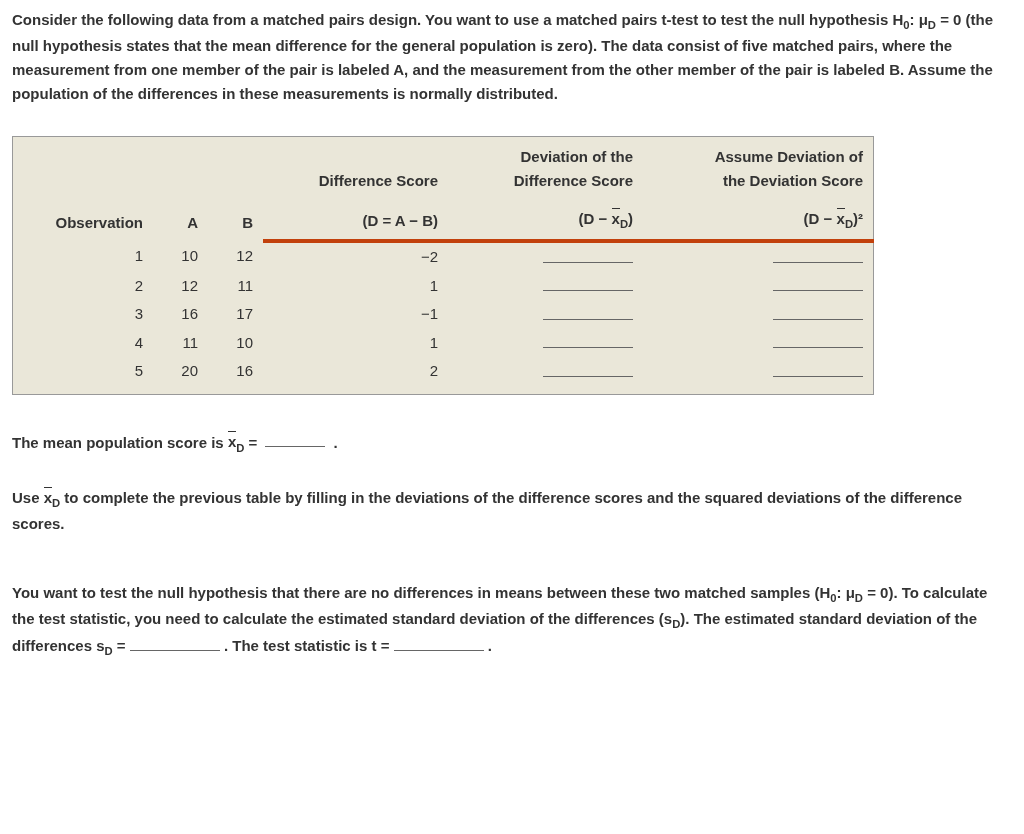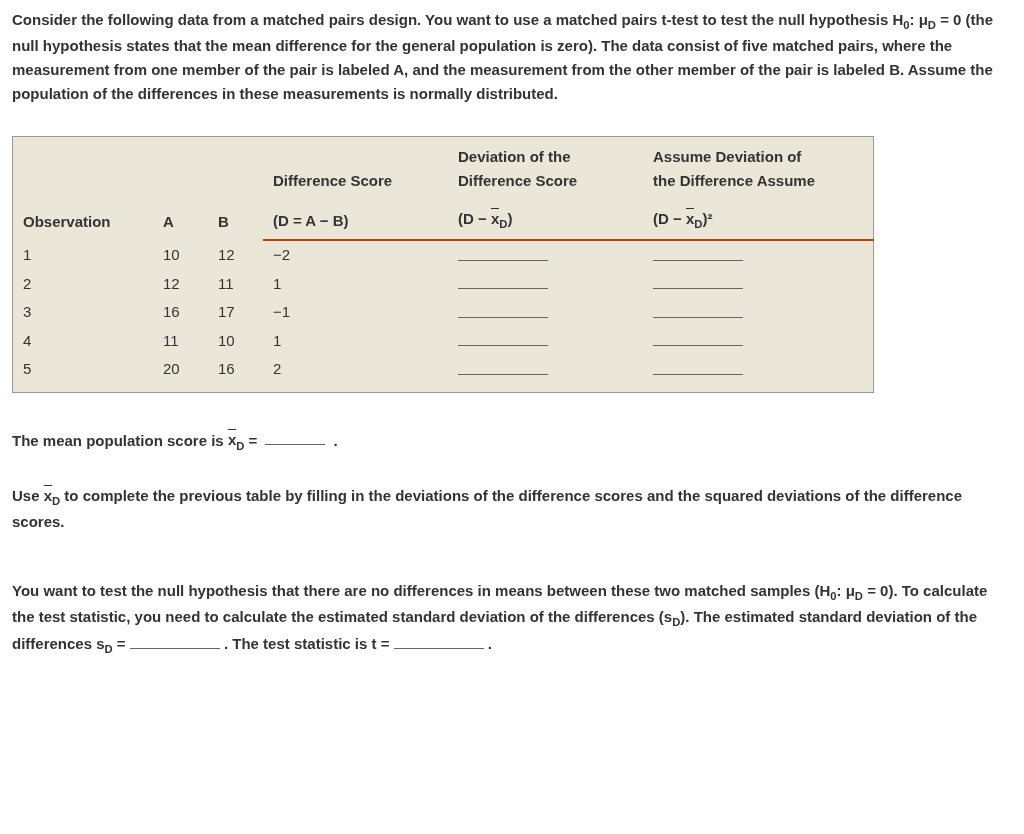--- a/index.html
+++ b/index.html
@@ -34,32 +34,32 @@
   }
   table {
     border-collapse: collapse;
     background: #eae7d9;
     border: 1px solid #999;
     margin-top: 20px;
     margin-bottom: 35px;
   }
   th, td {
     padding: 2px 10px;
-    text-align: left;
+    text-align: right;
     font-size: 15px;
     margin-top: 8px;
   }
   thead th {
     font-weight: bold;
     vertical-align: bottom;
     padding-top: 8px;
     padding-bottom: 6px;
   }
   thead tr:last-child th {
-    border-bottom: 2px solid #c2410c;
+    border-bottom: 4px solid #c2410c;
   }
   tbody tr:last-child td {
     padding-bottom: 10px;
   }
   .blank {
     display: inline-block;
     border-bottom: 1px solid #666;
     width: 90px;
     height: 1.1em;
     vertical-align: baseline;
@@ -86,21 +86,21 @@
 </div>
 
 <table>
   <thead>
     <tr>
       <th class="col-obs" rowspan="2">Observation</th>
       <th class="col-ab" rowspan="2">A</th>
       <th class="col-ab" rowspan="2">B</th>
       <th class="col-diff" style="vertical-align:bottom;"><span>Difference Score</span></th>
       <th class="col-dev"><span>Deviation of the</span><br><span>Difference Score</span></th>
-      <th class="col-sq"><span>Assume Deviation of</span><br><span>the Difference Assume</span></th>
+      <th class="col-sq"><span>Assume Deviation of</span><br><span>the Deviation Score</span></th>
     </tr>
     <tr>
       <th>(D = A − B)</th>
       <th><span>(D − </span><span class="xbar">x</span><sub>D</sub><span>)</span></th>
       <th><span>(D − </span><span class="xbar">x</span><sub>D</sub><span>)²</span></th>
     </tr>
   </thead>
   <tbody id="table-body">
   <tr>
         <td>1</td>

